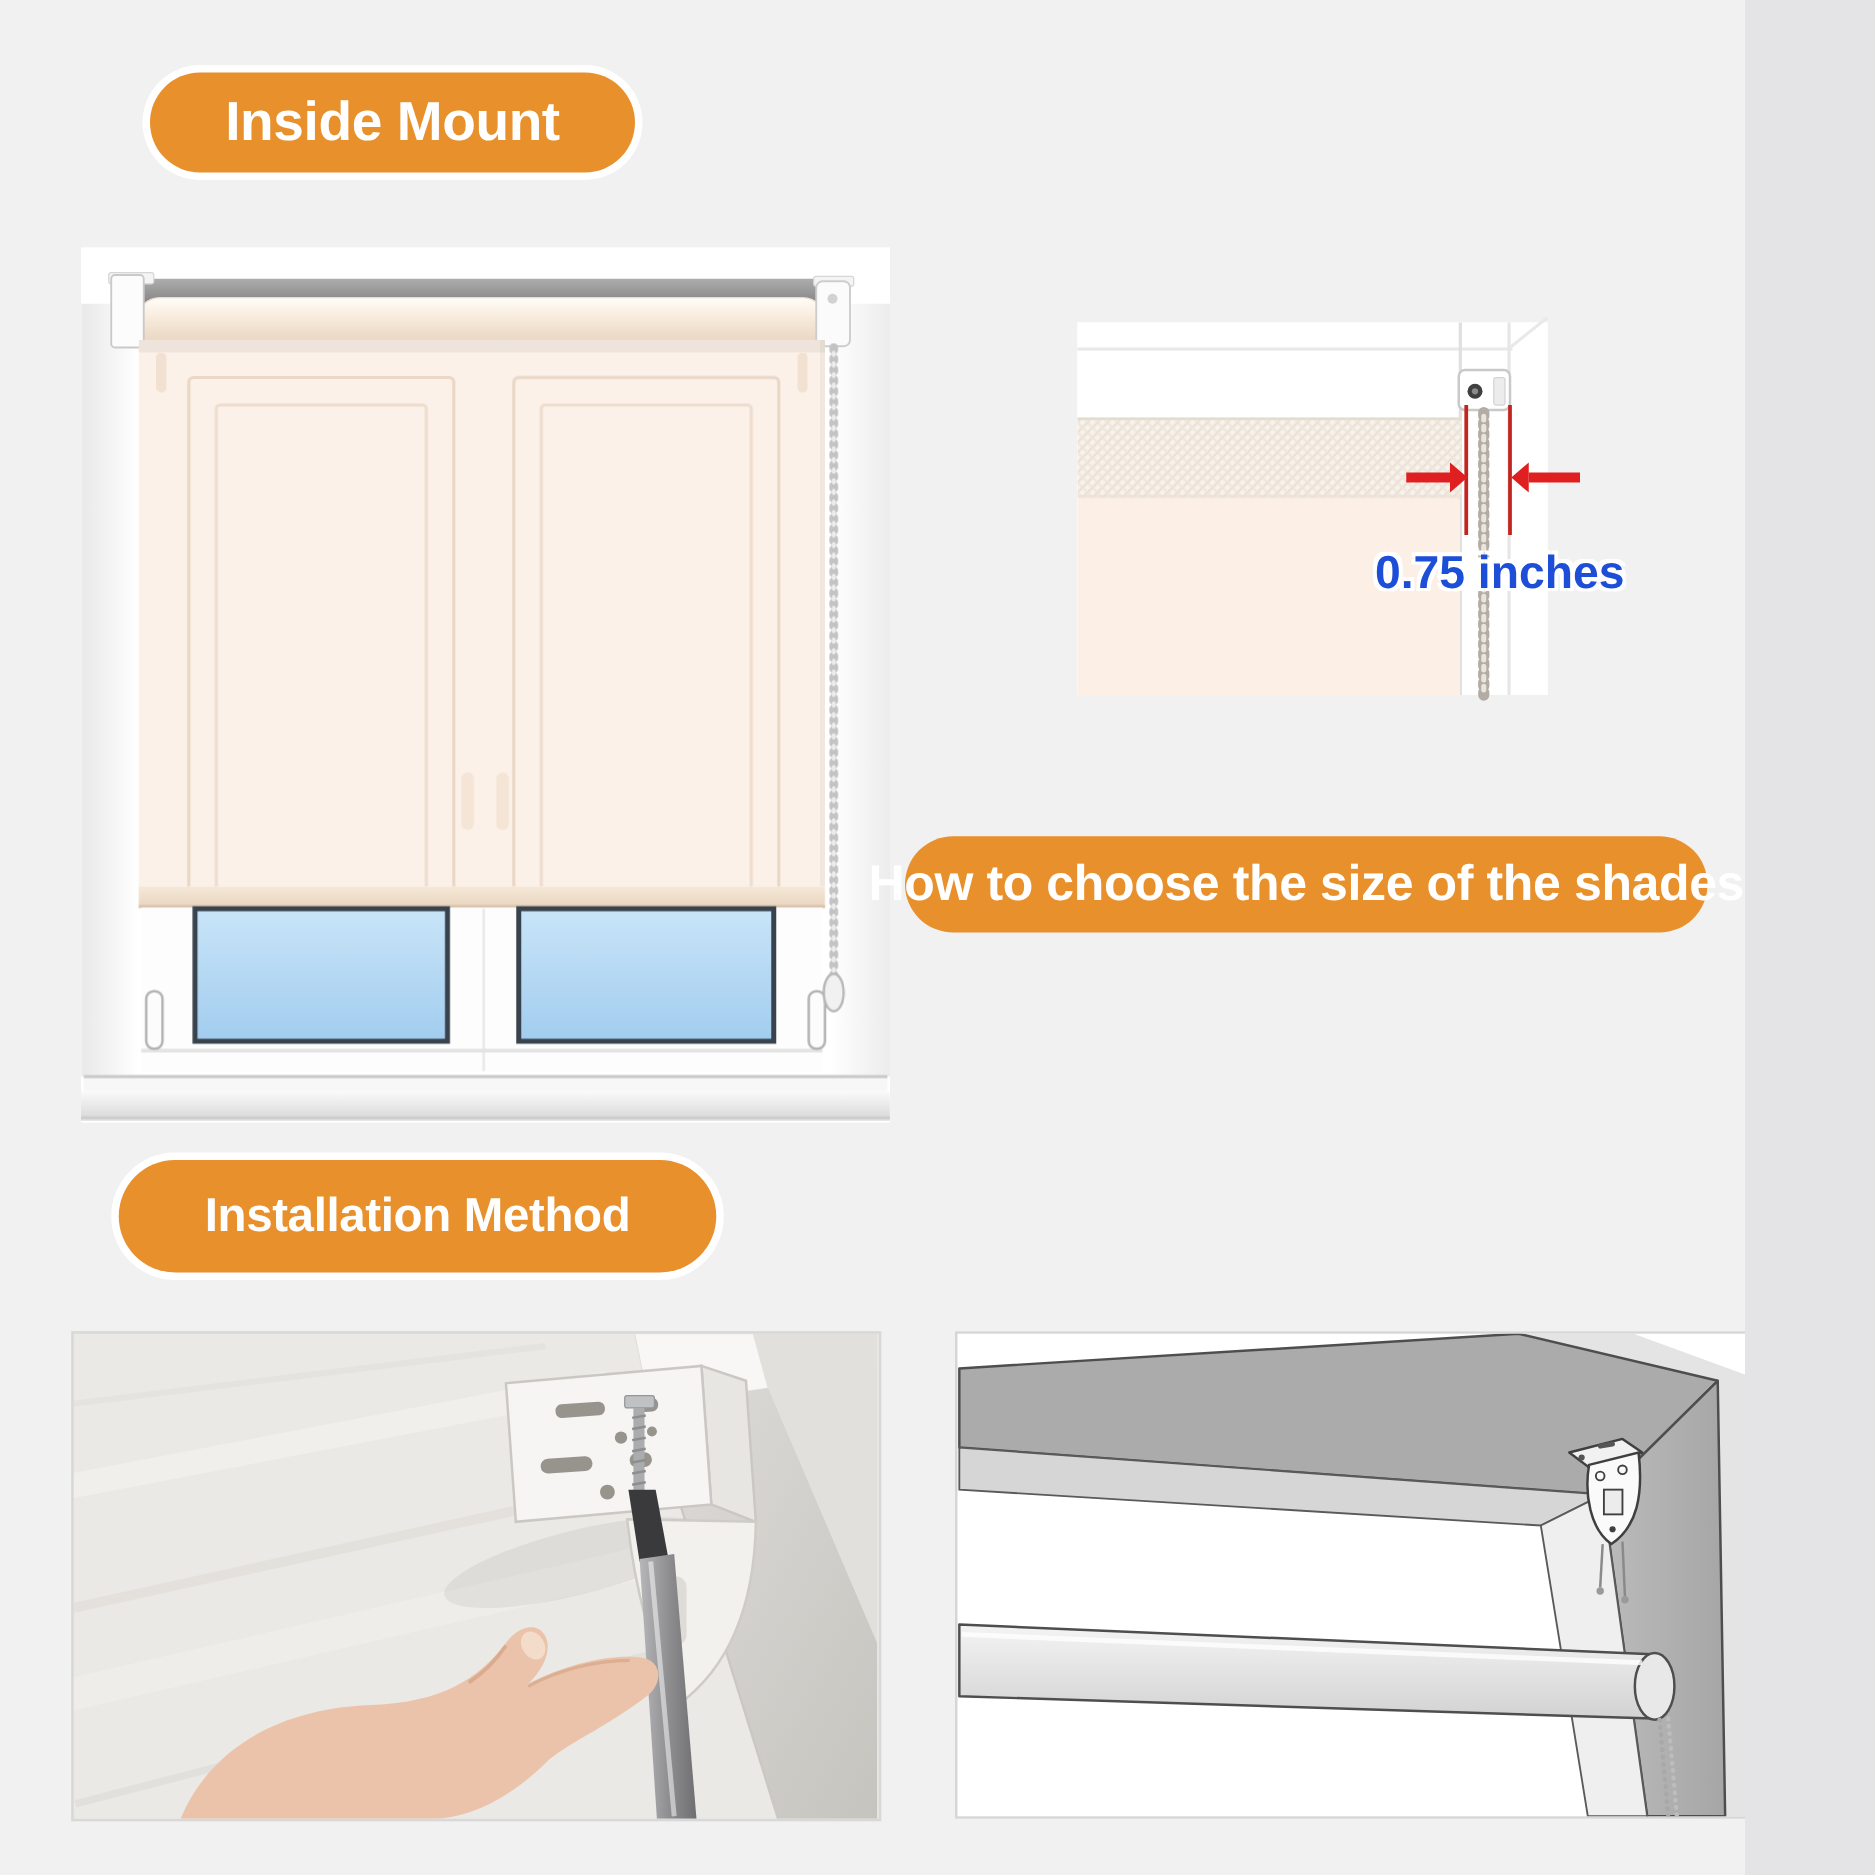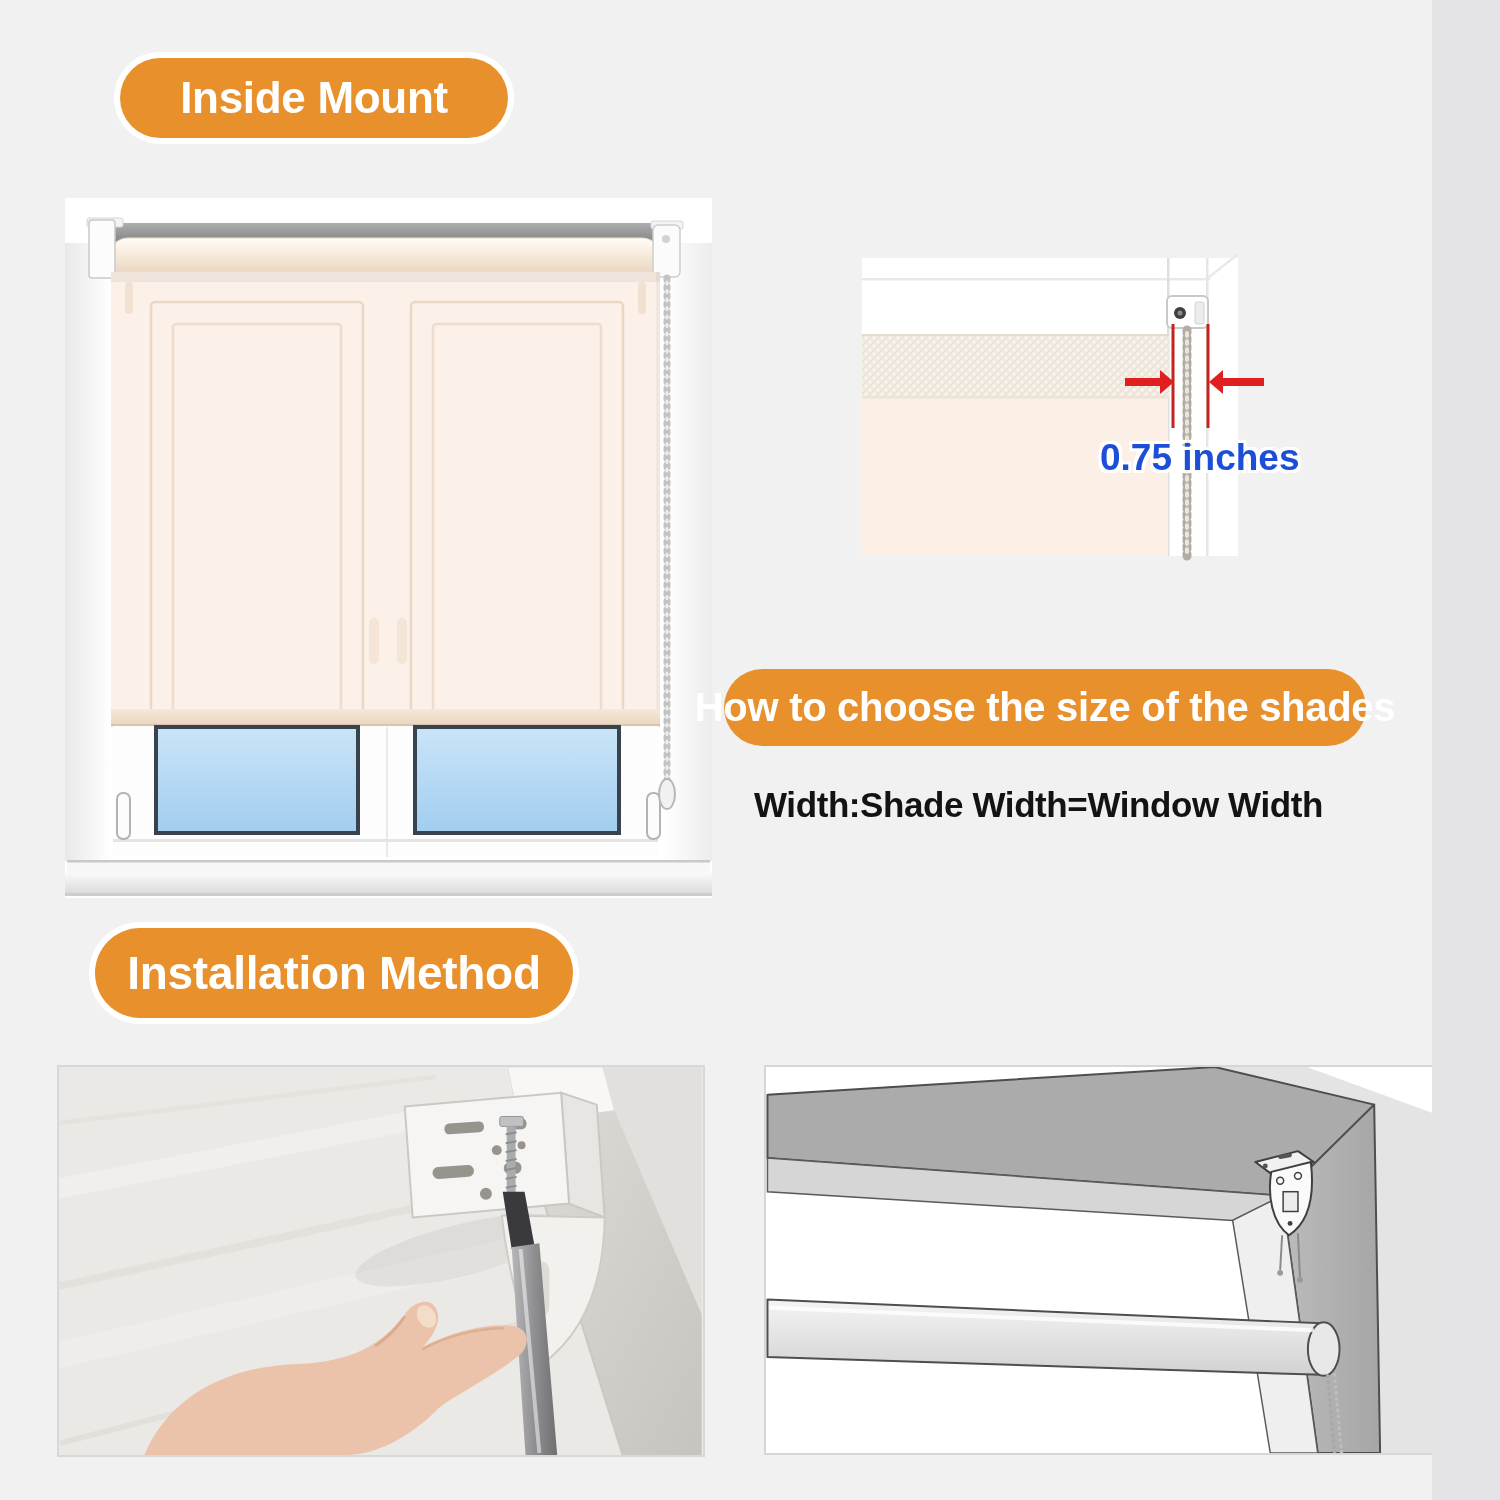--- a/index.html
+++ b/index.html
@@ -1,30 +1,29 @@
 <!DOCTYPE html>
 <html style="--accent: #E8902C; --measure-red: #E02020; --page-bg: #F1F1F2;"><head>
 <meta charset="utf-8">
 <style>
   html,body{margin:0;padding:0;background:#e4e4e6;}
   .page{
     position:relative;width:1396px;height:1500px;overflow:hidden;
     background:var(--page-bg,#F1F1F2);
     font-family:"Liberation Sans",sans-serif;
-    padding-left:36px;
   }
   .pill{
     position:absolute;display:flex;align-items:center;justify-content:center;
     background:var(--accent,#E8902C);color:#fff;font-weight:700;
     border-radius:999px;white-space:nowrap;letter-spacing:-0.3px;
   }
   .pill.ring{box-shadow:0 0 0 6px #ffffff;}
   #pill-inside{left:120px;top:58px;width:388px;height:80px;font-size:44px;}
   #pill-size{left:724px;top:669px;width:642px;height:77px;font-size:40px;}
-  #pill-install{left:95px;top:928px;width:478px;height:90px;font-size:46px;}
+  #pill-install{left:95px;top:928px;width:478px;height:90px;font-size:38px;}
   .rule{
     position:absolute;left:754px;font-size:35px;font-weight:700;color:#131313;
     white-space:nowrap;letter-spacing:-0.4px;
   }
   #rule-width{top:785px;}
   #rule-height{top:860px;}
   #measure-label{
     position:absolute;left:1100px;top:437px;font-size:37px;font-weight:700;color:#1d4ed8;
     white-space:nowrap;
     text-shadow:-3px -3px 0 #fff,3px -3px 0 #fff,-3px 3px 0 #fff,3px 3px 0 #fff,0 0 6px #fff;
@@ -197,21 +196,20 @@
       </g>
     </svg>
   </div>
 
   <div id="measure-label">0.75 inches</div>
 
   <div class="pill" id="pill-size">
     <span>How to choose the size of the shades</span>
   </div>
 
-  <div class="rule" id="rule-width">Width:Shade Width=Window Width</div>
 
   <div class="pill ring" id="pill-install">
     <span>Installation Method</span>
   </div>
 
   <div class="panel" id="photo-fig">
     <svg viewBox="0 0 648 392">
       <defs>
         <linearGradient id="gWallP" x1="0" y1="0" x2="1" y2="1">
           <stop offset="0" stop-color="#DEDCD8"></stop>

